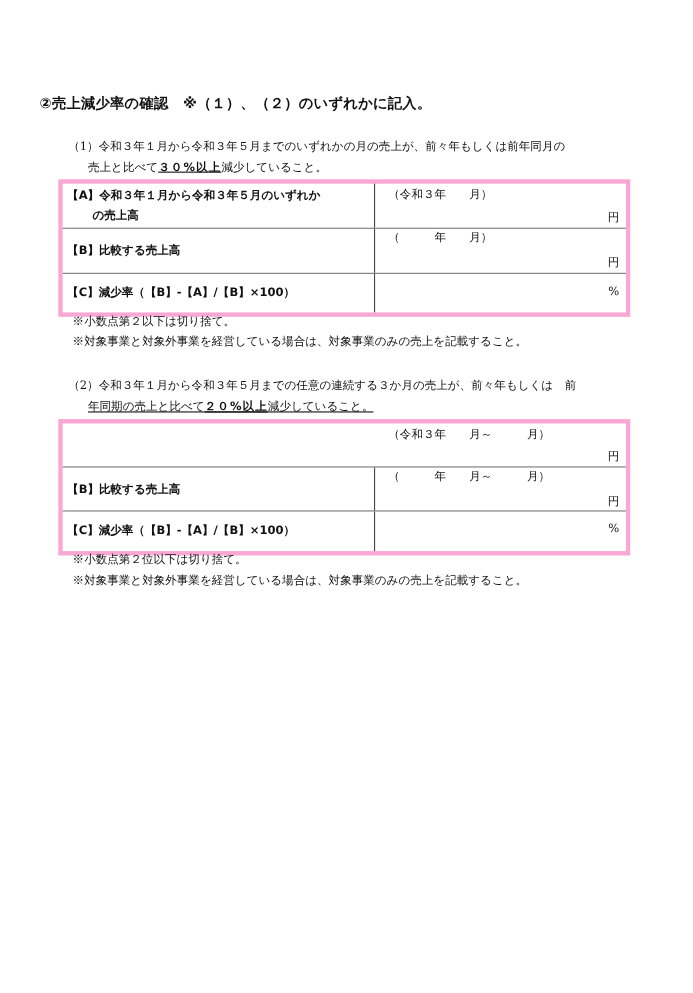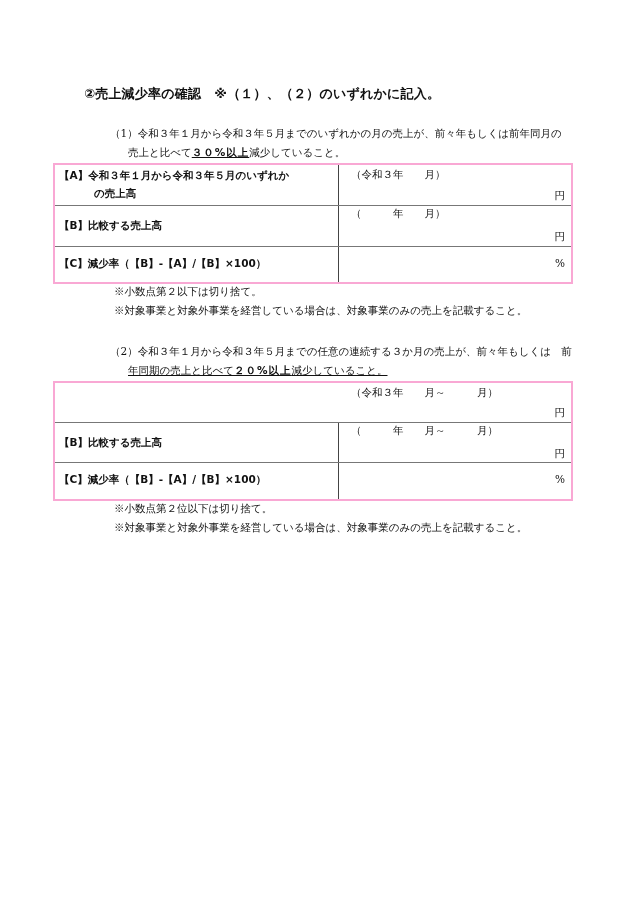--- a/index.html
+++ b/index.html
@@ -1,31 +1,31 @@
 <!DOCTYPE html>
 <html><head>
 <meta charset="utf-8">
 <style>
   html, body { margin: 0; padding: 0; background: #ffffff; }
   body { width: 630px; height: 903px; position: relative; overflow: hidden;
          font-family: "DejaVu Serif", "Liberation Serif", serif; color: #111; }
-  .abs { position: absolute; white-space: nowrap; margin-left: 48px; }
+  .abs { position: absolute; white-space: nowrap; }
   .heading { left: 36px; top: 85px; font-family: "DejaVu Sans", "Liberation Sans", sans-serif;
              font-weight: bold; font-size: 13px; letter-spacing: 0.2px; }
   .para { font-size: 10.5px; line-height: 18px; }
   .para .emph { font-family: "DejaVu Sans", "Liberation Sans", sans-serif; font-weight: bold;
                 text-decoration: underline; letter-spacing: 1px; }
-  .tbl { position: absolute; left: 53px; width: 520px; border: 2px solid #f9a8d4; box-sizing: border-box; }
+  .tbl { position: absolute; left: 53px; width: 520px; border: 4px solid #f9a8d4; box-sizing: border-box; }
   .row { position: relative; border-bottom: 1px solid #777; box-sizing: border-box; }
   .row:last-child { border-bottom: none; }
   .lbl { position: absolute; left: 0; top: 0; width: 284px; height: 100%; border-right: 1px solid #444;
          box-sizing: border-box; font-family: "DejaVu Sans", "Liberation Sans", sans-serif; font-weight: bold;
          font-size: 10.5px; }
   .lbl .l1 { position: absolute; left: 4px; }
-  .lbl .l2 { position: absolute; left: 27px; margin-left: 12px; }
+  .lbl .l2 { position: absolute; left: 27px; }
   .val { position: absolute; left: 284px; right: 0; top: 0; height: 100%; font-size: 10.5px; }
   .val .hint { position: absolute; left: 12px; top: 3px; white-space: pre; font-family: Liberation Mono, monospace; }
   .val .unit { position: absolute; right: 6px; }
   .note { font-size: 10.5px; }
 </style>
 </head>
 <body>
 
 <div class="abs heading">②売上減少率の確認　※（１）、（２）のいずれかに記入。</div>
 

